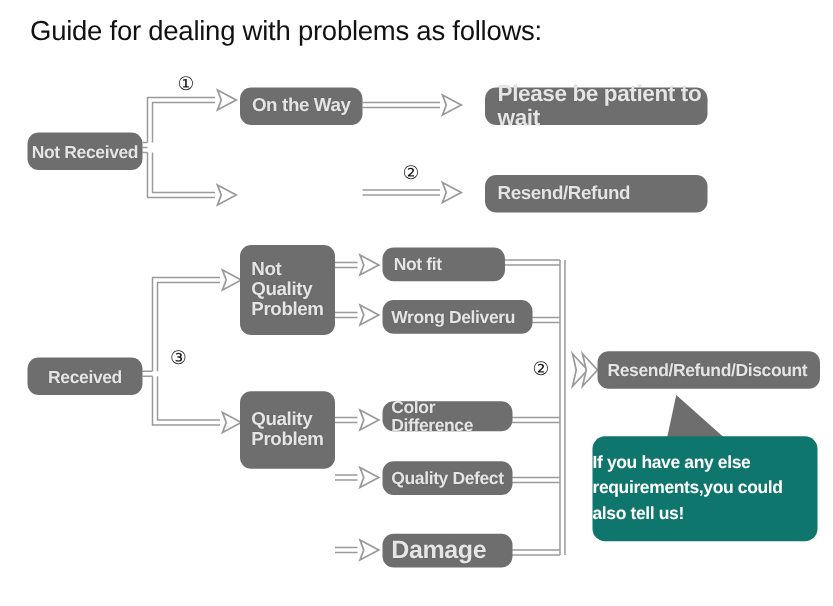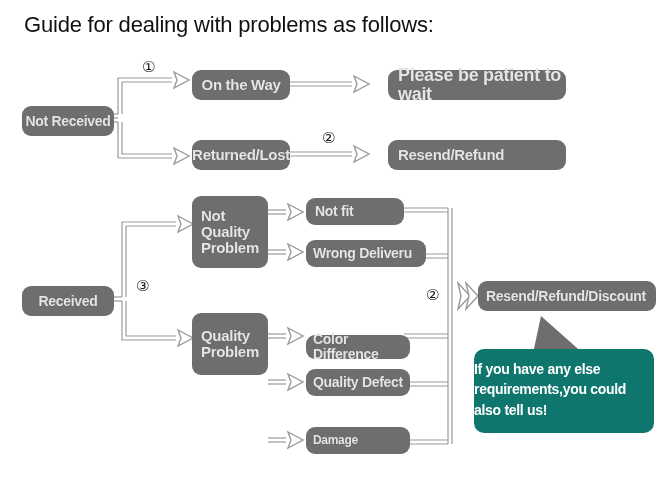--- a/index.html
+++ b/index.html
@@ -164,23 +164,20 @@
   </svg>
 
   <div class="node" style="left:22px; top:106px; width:92px; height:30px; font-size:14px; justify-content:center;">
     <span>Not Received</span>
   </div>
 
   <div class="node" style="left:192px; top:70px; width:98px; height:30px; font-size:15px; justify-content:center;">
     <span>On the Way</span>
   </div>
 
-  <div class="node" style="left:192px; top:140px; width:98px; height:30px; font-size:15px; justify-content:center;">
-    <span>Returned/Lost</span>
-  </div>
 
   <div class="node" style="left:388px; top:70px; width:178px; height:30px; font-size:18px; padding-left:10px;">
     <span>Please be patient to wait</span>
   </div>
 
   <div class="node" style="left:388px; top:140px; width:178px; height:30px; font-size:15px; padding-left:10px;">
     <span>Resend/Refund</span>
   </div>
 
   <div class="node" style="left:22px; top:286px; width:92px; height:30px; font-size:14px; justify-content:center;">
@@ -199,29 +196,29 @@
   </div>
 
   <div class="node" style="left:306px; top:198px; width:98px; height:27px; font-size:14px; padding-left:9px;">
     <span>Not fit</span>
   </div>
 
   <div class="node" style="left:306px; top:240px; width:120px; height:27px; font-size:14px; padding-left:7px;">
     <span>Wrong Deliveru</span>
   </div>
 
-  <div class="node" style="left:306px; top:321px; width:104px; height:24px; font-size:14px; padding-left:7px;margin-top:14px;">
+  <div class="node" style="left:306px; top:321px; width:104px; height:24px; font-size:14px; padding-left:7px;">
     <span>Color Difference</span>
   </div>
 
   <div class="node" style="left:306px; top:369px; width:104px; height:27px; font-size:14px; padding-left:7px;">
     <span>Quality Defect</span>
   </div>
 
-  <div class="node" style="left:306px; top:427px; width:104px; height:27px; font-size:12px; padding-left:7px;align-items:center;">
+  <div class="node" style="left:306px; top:427px; width:104px; height:27px; font-size:20px; padding-left:7px;align-items:center;">
     <span>Damage</span>
   </div>
 
   <div class="node" style="left:478px; top:281px; width:178px; height:30px; font-size:14px; padding-left:8px;">
     <span>Resend/Refund/Discount</span>
   </div>
 
   <div class="marker" style="left:142px; top:60px;">①</div>
   <div class="marker" style="left:322px; top:131px;">②</div>
   <div class="marker" style="left:136px; top:279px;">③</div>

